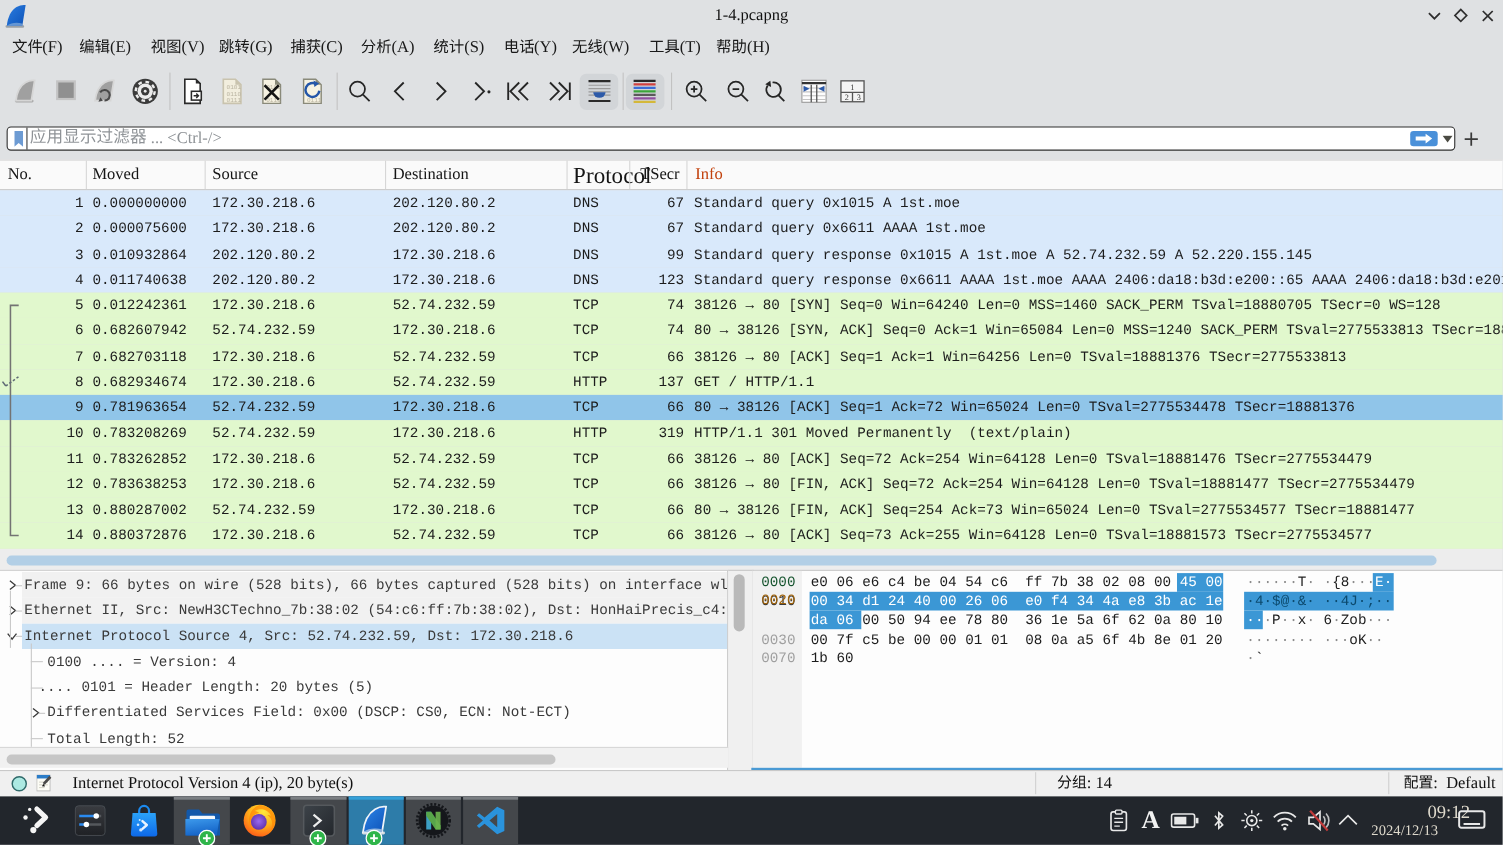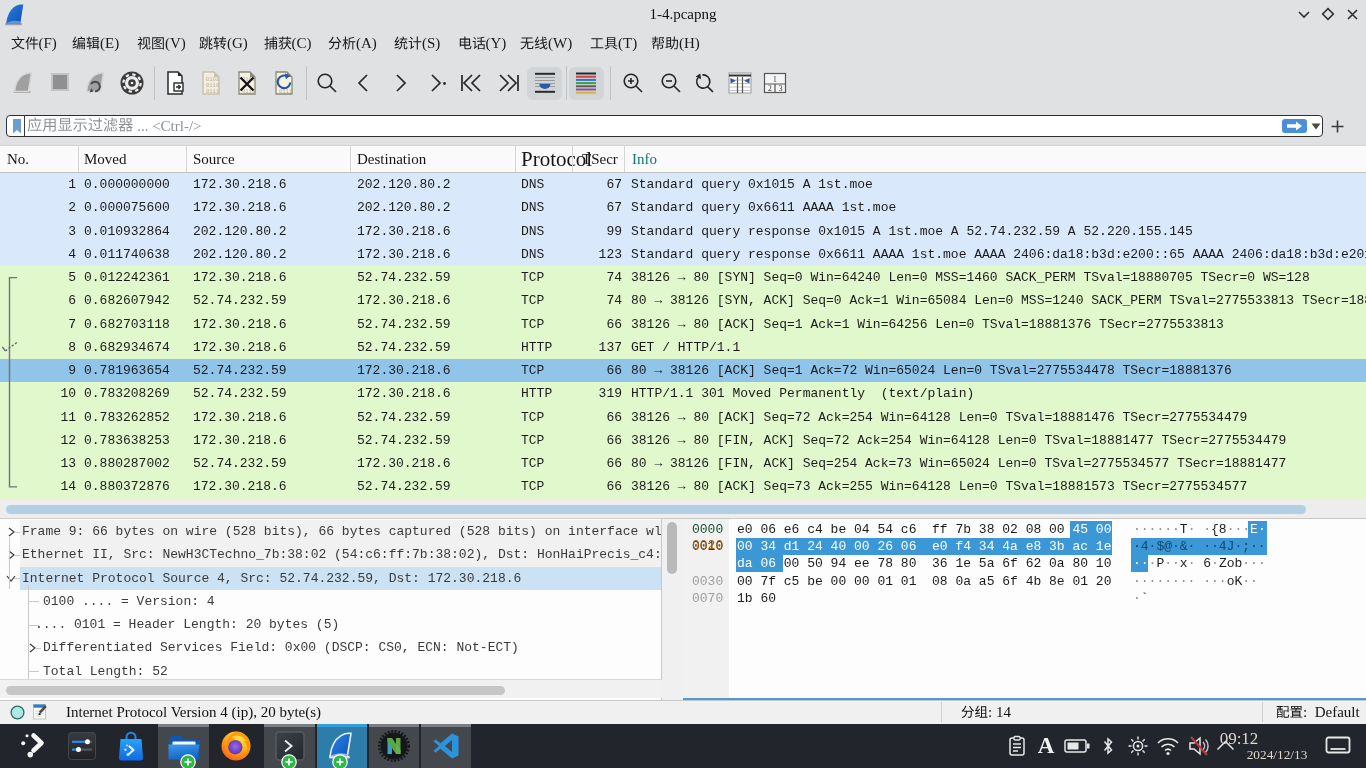--- a/index.html
+++ b/index.html
@@ -299,21 +299,21 @@
 <svg class="ico" style="left:1331px;top:120px" width="13" height="13" viewBox="0 0 13 13">
     <path d="M6.5 0.5 v12 M0.5 6.5 h12" stroke="#3a3a3a" stroke-width="1.6"></path>
   </svg>
 <div class="abs" style="left:0;top:145px;width:1366px;height:28px;background:#fafafa;border-top:1px solid #d5d5d5;border-bottom:1px solid #c2c2c2"></div>
 <div class="abs ser" style="left:7px;top:146px;height:26px;line-height:26px;font-size:15px;color:#151515">No.</div>
 <div class="abs ser" style="left:84px;top:146px;height:26px;line-height:26px;font-size:15px;color:#151515">Moved</div>
 <div class="abs ser" style="left:193px;top:146px;height:26px;line-height:26px;font-size:15px;color:#151515">Source</div>
 <div class="abs ser" style="left:357px;top:146px;height:26px;line-height:26px;font-size:15px;color:#151515">Destination</div>
 <div class="abs ser" style="left:521px;top:146px;height:26px;line-height:26px;font-size:21px;color:#151515">Protocol</div>
 <div class="abs ser" style="left:582px;top:146px;height:26px;line-height:26px;font-size:15px;color:#151515">TSecr</div>
-<div class="abs ser" style="left:632px;top:146px;height:26px;line-height:26px;font-size:15px;color:#0f766e">Info</div>
+<div class="abs ser" style="left:632px;top:146px;height:26px;line-height:26px;font-size:15px;color:#c2410c">Info</div>
 <div class="abs" style="left:78px;top:146px;width:1px;height:26px;background:#d6d6d6"></div>
 <div class="abs" style="left:186px;top:146px;width:1px;height:26px;background:#d6d6d6"></div>
 <div class="abs" style="left:350px;top:146px;width:1px;height:26px;background:#d6d6d6"></div>
 <div class="abs" style="left:515px;top:146px;width:1px;height:26px;background:#d6d6d6"></div>
 <div class="abs" style="left:572px;top:146px;width:1px;height:26px;background:#d6d6d6"></div>
 <div class="abs" style="left:624px;top:146px;width:1px;height:26px;background:#d6d6d6"></div>
 <div class="row mono" style="top:173.00px;background:#d9e9fb"><span class="cell r" style="left:0;width:76px">1</span><span class="cell" style="left:84px">0.000000000</span><span class="cell" style="left:193px">172.30.218.6</span><span class="cell" style="left:357px">202.120.80.2</span><span class="cell" style="left:521px">DNS</span><span class="cell r" style="left:540px;width:82px">67</span><span class="cell" style="left:631px">Standard query 0x1015 A 1st.moe</span></div>
 <div class="row mono" style="top:196.25px;background:#d9e9fb"><span class="cell r" style="left:0;width:76px">2</span><span class="cell" style="left:84px">0.000075600</span><span class="cell" style="left:193px">172.30.218.6</span><span class="cell" style="left:357px">202.120.80.2</span><span class="cell" style="left:521px">DNS</span><span class="cell r" style="left:540px;width:82px">67</span><span class="cell" style="left:631px">Standard query 0x6611 AAAA 1st.moe</span></div>
 <div class="row mono" style="top:219.50px;background:#d9e9fb"><span class="cell r" style="left:0;width:76px">3</span><span class="cell" style="left:84px">0.010932864</span><span class="cell" style="left:193px">202.120.80.2</span><span class="cell" style="left:357px">172.30.218.6</span><span class="cell" style="left:521px">DNS</span><span class="cell r" style="left:540px;width:82px">99</span><span class="cell" style="left:631px">Standard query response 0x1015 A 1st.moe A 52.74.232.59 A 52.220.155.145</span></div>
 <div class="row mono" style="top:242.75px;background:#d9e9fb"><span class="cell r" style="left:0;width:76px">4</span><span class="cell" style="left:84px">0.011740638</span><span class="cell" style="left:193px">202.120.80.2</span><span class="cell" style="left:357px">172.30.218.6</span><span class="cell" style="left:521px">DNS</span><span class="cell r" style="left:540px;width:82px">123</span><span class="cell" style="left:631px">Standard query response 0x6611 AAAA 1st.moe AAAA 2406:da18:b3d:e200::65 AAAA 2406:da18:b3d:e201</span></div>
@@ -574,17 +574,17 @@
     <circle cx="12" cy="17.5" r="1.6" fill="#e8e8e8"></circle>
   </svg>
 <svg class="ico" style="left:1187px;top:735px" width="24" height="22" viewBox="0 0 24 22">
     <path d="M3 8 h4 l6 -5 v16 l-6 -5 h-4 z" fill="none" stroke="#e8e8e8" stroke-width="1.5"></path>
     <path d="M16 7 a6 6 0 0 1 0 8 M18.5 4.5 a9.5 9.5 0 0 1 0 13" fill="none" stroke="#e8e8e8" stroke-width="1.5" opacity="0.8"></path>
     <path d="M4 2 L20 20" stroke="#c03a3a" stroke-width="2"></path>
   </svg>
 <svg class="ico" style="left:1216px;top:740px" width="19" height="11" viewBox="0 0 19 11">
     <path d="M1.5 9.5 L9.5 1.5 L17.5 9.5" fill="none" stroke="#e8e8e8" stroke-width="1.5"></path>
   </svg>
-<div class="abs ser" style="left:1211px;top:731px;width:56px;text-align:center;font-size:17px;color:#ded9cc;line-height:16px">09:12</div>
+<div class="abs ser" style="left:1289px;top:731px;width:56px;text-align:center;font-size:17px;color:#ded9cc;line-height:16px">09:12</div>
 <div class="abs ser" style="left:1244px;top:748px;width:66px;text-align:center;font-size:13.3px;color:#ded9cc;line-height:14px">2024/12/13</div>
 <svg class="ico" style="left:1325px;top:736px" width="26" height="18" viewBox="0 0 26 18">
     <rect x="1.5" y="1.5" width="23" height="15" rx="2" fill="none" stroke="#e8e8e8" stroke-width="1.8"></rect>
     <path d="M5.5 13 h15" stroke="#e8e8e8" stroke-width="1.8"></path>
   </svg>
 </body></html>

